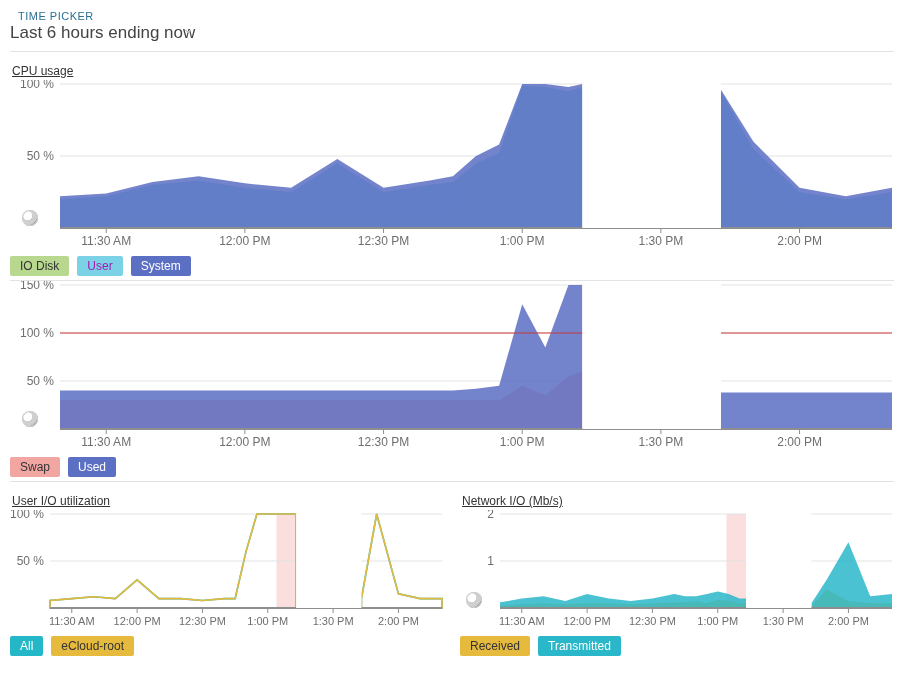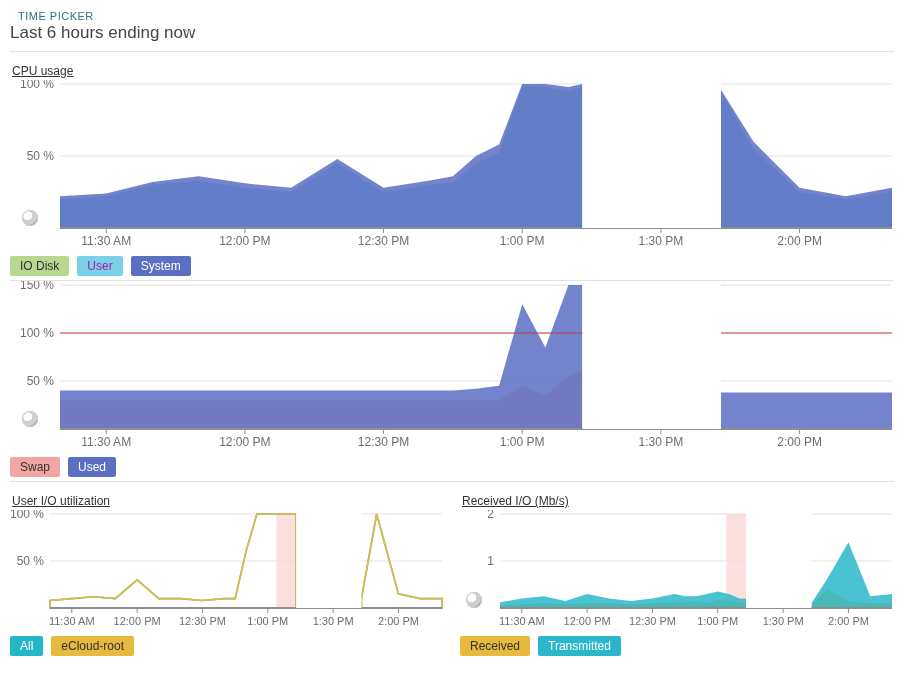--- a/index.html
+++ b/index.html
@@ -155,21 +155,21 @@
             <line x1="388.4444444444444" y1="98" x2="388.4444444444444" y2="103" stroke="#8e8e8e"></line>
             <text x="388.4444444444444" y="115" text-anchor="middle" fill="#6e6e6e" font-size="11">2:00 PM</text>
           </svg>
     </div>
     <div class="legend" id="legend-disk">
           <div class="item filled" style="background: rgb(36, 183, 199); color: rgb(255, 255, 255);">All</div>
           <div class="item filled" style="background: rgb(230, 186, 60); color: rgb(51, 51, 51); border: none;">eCloud-root</div>
         </div>
   </div>
   <div class="col">
-    <h2 class="chart-title">Received I/O (Mb/s)</h2>
+    <h2 class="chart-title">Network I/O (Mb/s)</h2>
     <div class="chart-wrap">
       <svg id="svg-network" width="434" height="120">
             <rect x="266.4888888888889" y="4" width="19.599999999999966" height="94" fill="var(--pink)" opacity="0.7"></rect>
             <line x1="40" y1="4" x2="432" y2="4" stroke="var(--rule)" stroke-width="1"></line>
             <text x="34" y="8" text-anchor="end" fill="#6e6e6e" font-size="12">2</text>
             <line x1="40" y1="51" x2="432" y2="51" stroke="var(--rule)" stroke-width="1"></line>
             <text x="34" y="55" text-anchor="end" fill="#6e6e6e" font-size="12">1</text>
             <path d="M 40 98 L 40 95.65 L 61.77777777777777 94.24 L 83.55555555555554 93.3 L 105.33333333333333 94.24 L 127.1111111111111 93.3 L 148.8888888888889 93.3 L 170.66666666666666 94.24 L 192.44444444444446 93.3 L 214.2222222222222 92.36 L 225.11111111111111 92.36 L 236 90.95 L 246.88888888888889 93.3 L 257.7777777777778 89.54 L 268.6666666666667 90.95 L 279.55555555555554 93.3 L 286.08888888888885 93.3 L 286.08888888888885 98 Z" fill="#e6ba3c" fill-opacity="0.85" stroke="#e6ba3c" stroke-width="0"></path>
             <path d="M 351.4222222222222 98 L 351.4222222222222 95.65 L 366.6666666666667 79.2 L 388.4444444444444 90.95 L 410.22222222222223 93.3 L 432 93.3 L 432 98 Z" fill="#e6ba3c" fill-opacity="0.85" stroke="#e6ba3c" stroke-width="0"></path>
             <path d="M 40 98 L 40 92.36 L 61.77777777777777 88.6 L 83.55555555555554 86.25 L 105.33333333333333 90.95 L 127.1111111111111 83.9 L 148.8888888888889 88.6 L 170.66666666666666 90.95 L 192.44444444444446 88.6 L 214.2222222222222 83.9 L 225.11111111111111 86.25 L 236 86.25 L 246.88888888888889 83.9 L 257.7777777777778 81.55 L 268.6666666666667 83.9 L 279.55555555555554 88.6 L 286.08888888888885 88.6 L 286.08888888888885 98 Z" fill="#2ab7c9" fill-opacity="0.85" stroke="#2ab7c9" stroke-width="0"></path>

